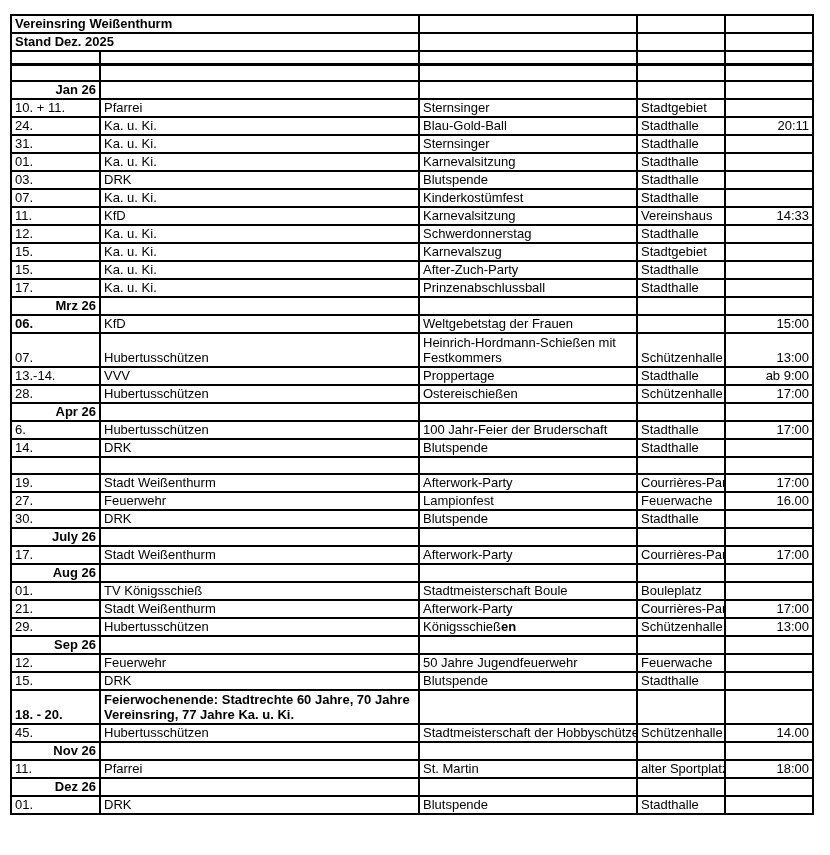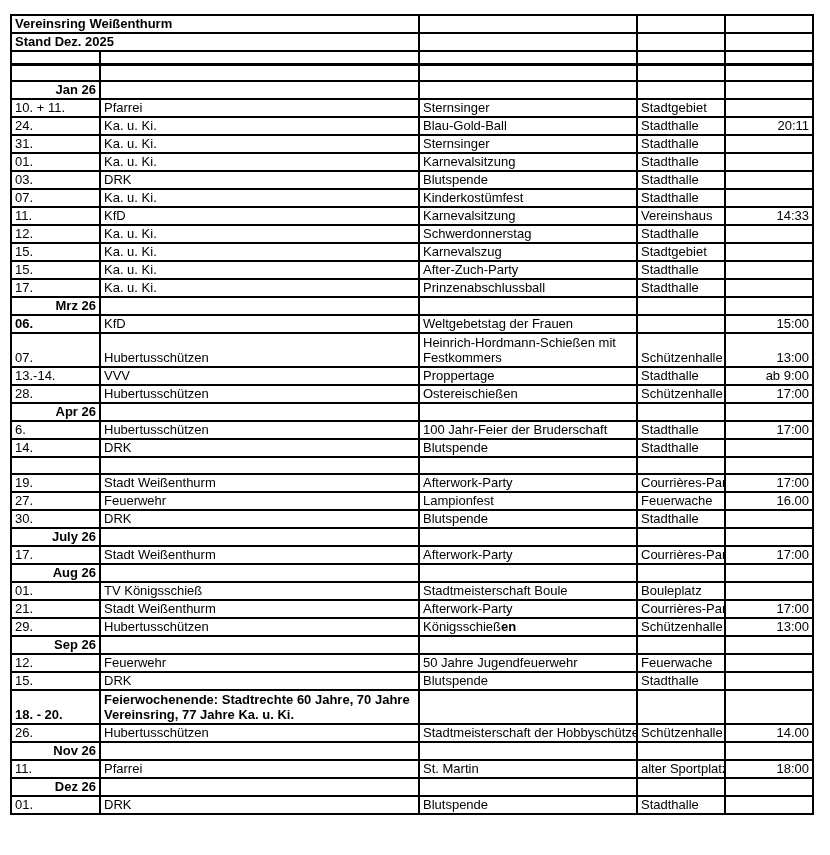--- a/index.html
+++ b/index.html
@@ -313,21 +313,21 @@
           <td class="time-cell"></td>
         </tr>
         <tr class="tall">
           <td class="bold">18. - 20.</td>
           <td class="bold wrap">Feierwochenende: Stadtrechte 60 Jahre, 70 Jahre<br>Vereinsring, 77 Jahre Ka. u. Ki.</td>
           <td></td>
           <td></td>
           <td class="time-cell"></td>
         </tr>
         <tr>
-          <td>26.</td>
+          <td>45.</td>
           <td>Hubertusschützen</td>
           <td>Stadtmeisterschaft der Hobbyschützen</td>
           <td>Schützenhalle</td>
           <td class="time-cell">14.00</td>
         </tr>
         <tr>
           <td class="month-cell">Nov 26</td>
           <td></td>
           <td></td>
           <td></td>

